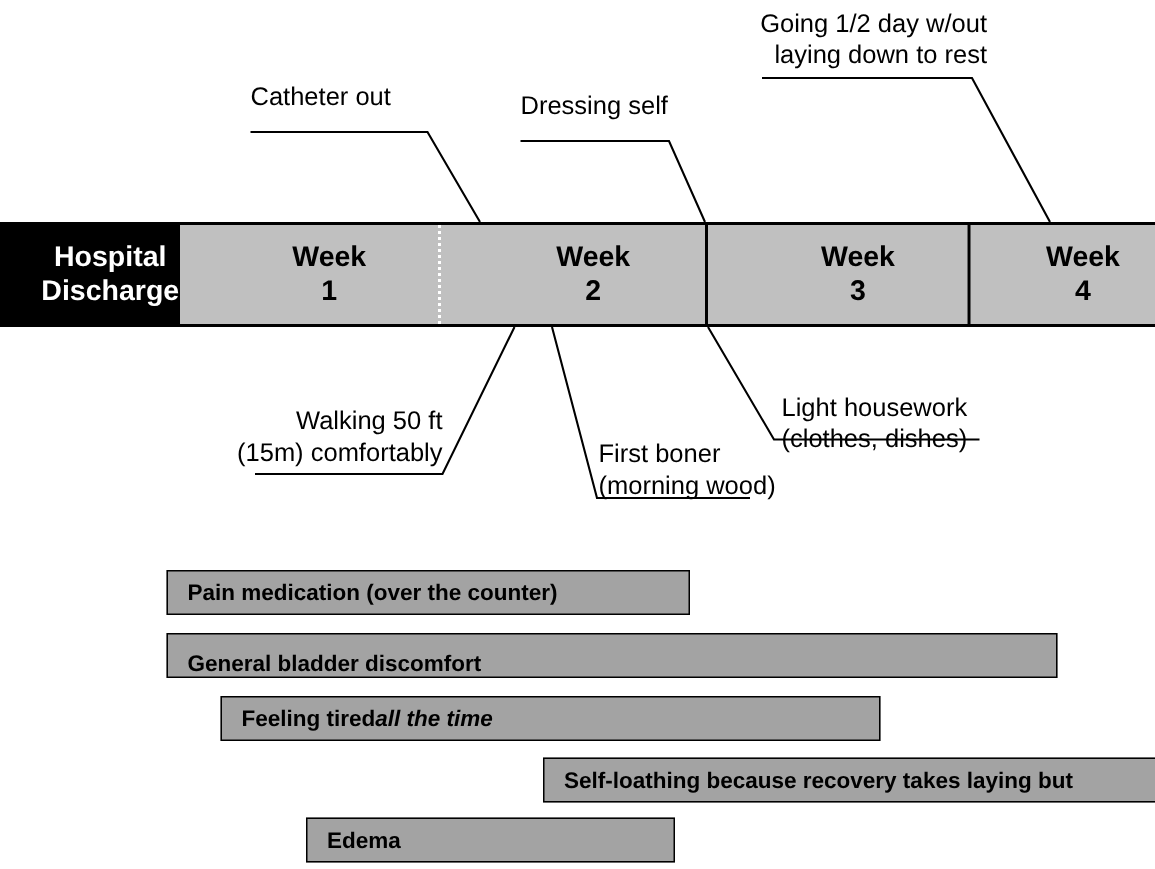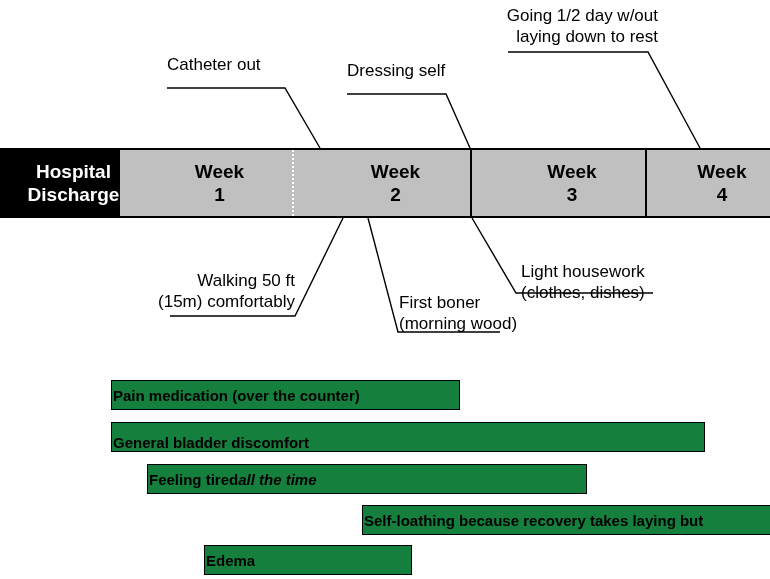--- a/index.html
+++ b/index.html
@@ -59,29 +59,29 @@
     font-size:19px;
   }
   .tl-cell.sep-solid{border-left:2px solid #000;}
   .tl-cell.sep-dotted{border-left:2px dotted #ffffff;}
   .tl-cell .l1,.tl-cell .l2{display:block;}
 
   
   .bar{
     position:absolute;
     height:30px;
-    background:#15803d;
+    background:#a3a3a3;
     border:1px solid #000000;
     box-sizing:border-box;
     display:flex;
     align-items:center;
     font-weight:bold;
     font-size:15px;
     color:#000000;
-    padding-left:1px;
+    padding-left:13px;
     white-space:nowrap;
     overflow:hidden;
   }
   .bar em{font-style:italic;}
 </style>
 </head>
 <body>
 
 <div id="stage">
 
@@ -165,17 +165,17 @@
 
   <div class="bar" style="left:111px; top:464px; width:440px;margin-left:36px;">
     <span>Feeling tired </span>
       <em>all the time</em>
   </div>
 
   <div class="bar" style="left:362px; top:505px; width:415px;">
     <span>Self-loathing because recovery takes laying but</span>
   </div>
 
-  <div class="bar" style="left:204px; top:545px; width:208px;">
+  <div class="bar" style="left:204px; top:545px; width:246px;">
     <span>Edema</span>
   </div>
 
 </div>
 
 </body></html>

